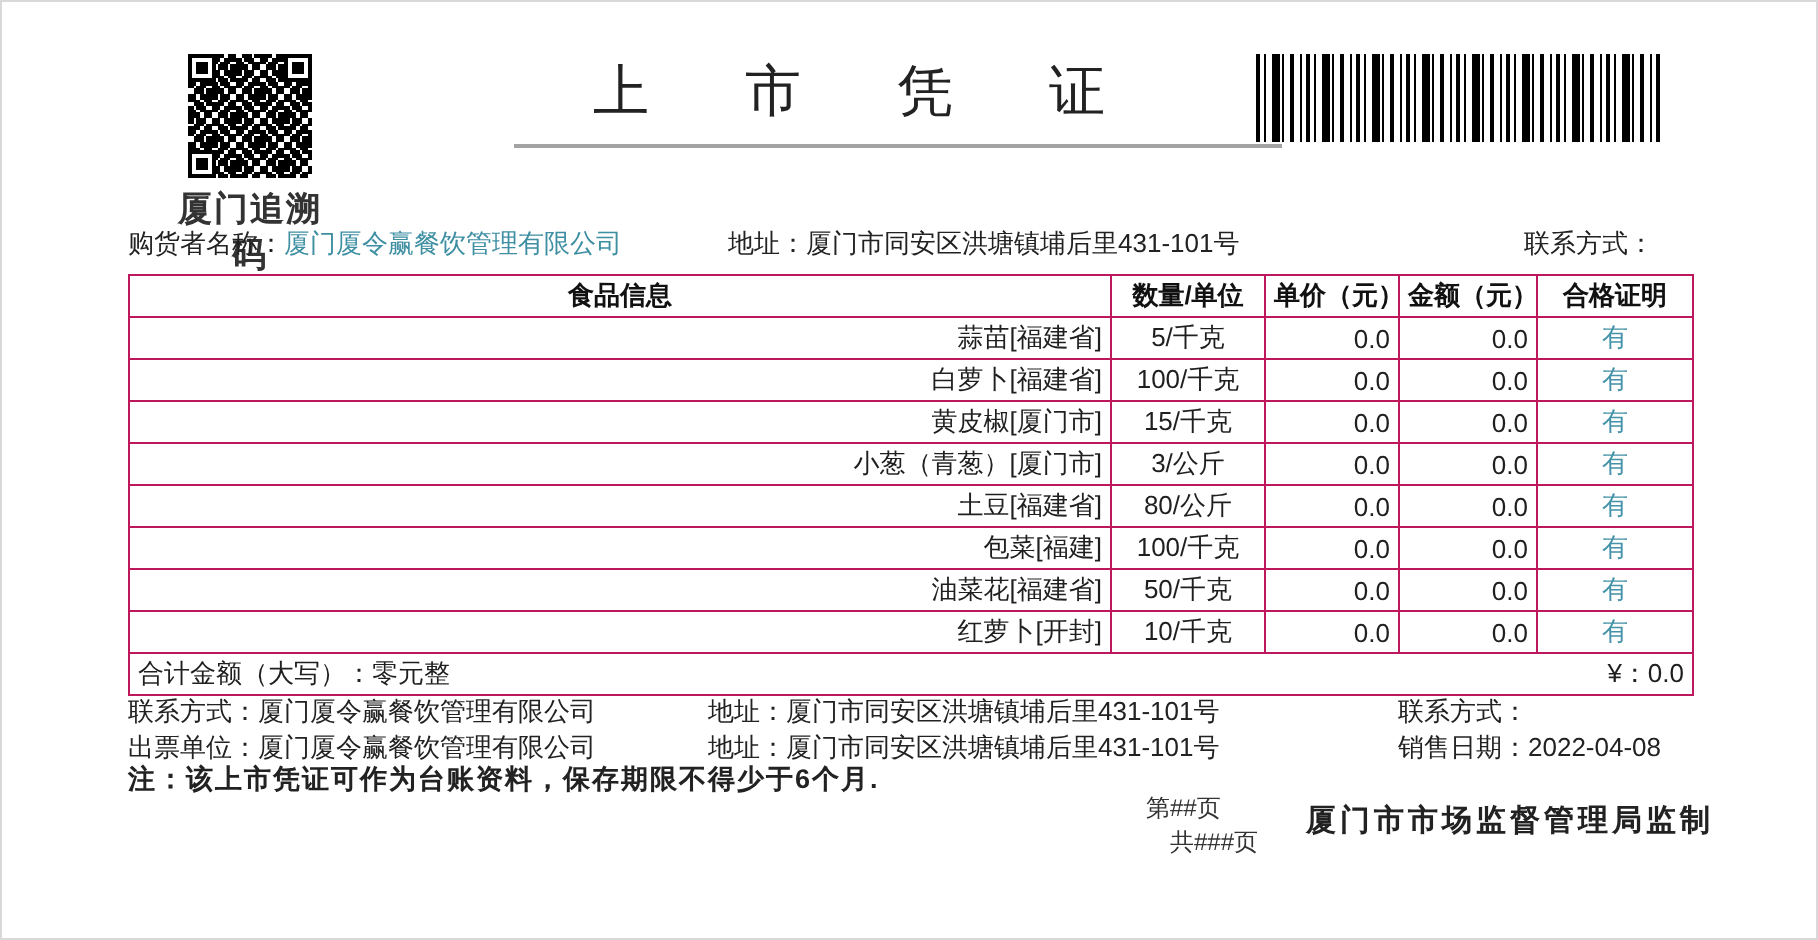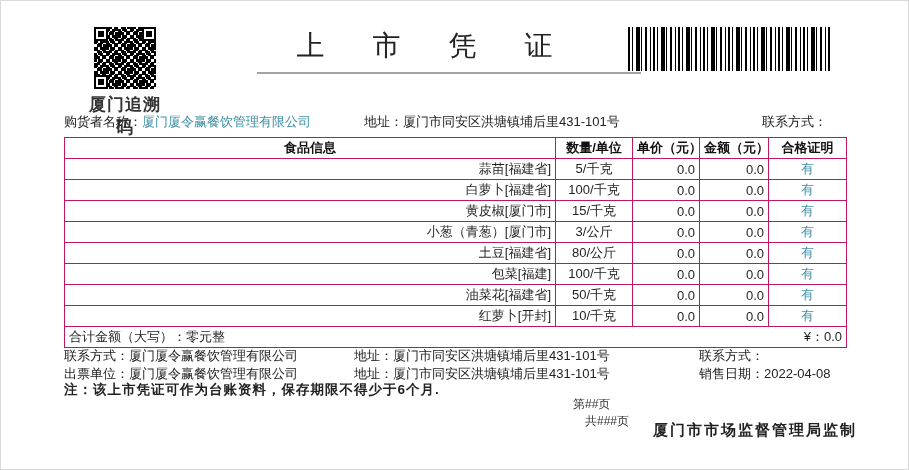--- a/index.html
+++ b/index.html
@@ -62,21 +62,21 @@
   td.c-item { text-align:right; }
   td.c-qty { text-align:center; }
   td.c-price, td.c-amount { text-align:right; padding-right:7px; }
   td.c-cert { text-align:center; color:#4593a8; }
   td.total-cell { padding:1px 6px; }
   .total-flex { display:flex; justify-content:space-between; align-items:center; }
   
   .note { position:absolute; left:63px; top:380px; font-size:13.5px; font-weight:bold; color:#222; letter-spacing:1px; }
   .pages { position:absolute; left:572px; top:395px; font-size:12px; color:#333; line-height:17px; }
   .pages .line2 { padding-left:12px; }
-  .authority { position:absolute; left:652px; top:420px; font-size:15px; font-weight:bold; color:#222; letter-spacing:2px; }
+  .authority { position:absolute; left:652px; top:400px; font-size:15px; font-weight:bold; color:#222; letter-spacing:2px; }
 </style>
 </head>
 <body>
 
 <div id="page">
 
   <div class="qr-wrap">
     <div class="qr">
       <div class="finder tl"></div>
       <div class="finder tr"></div>

